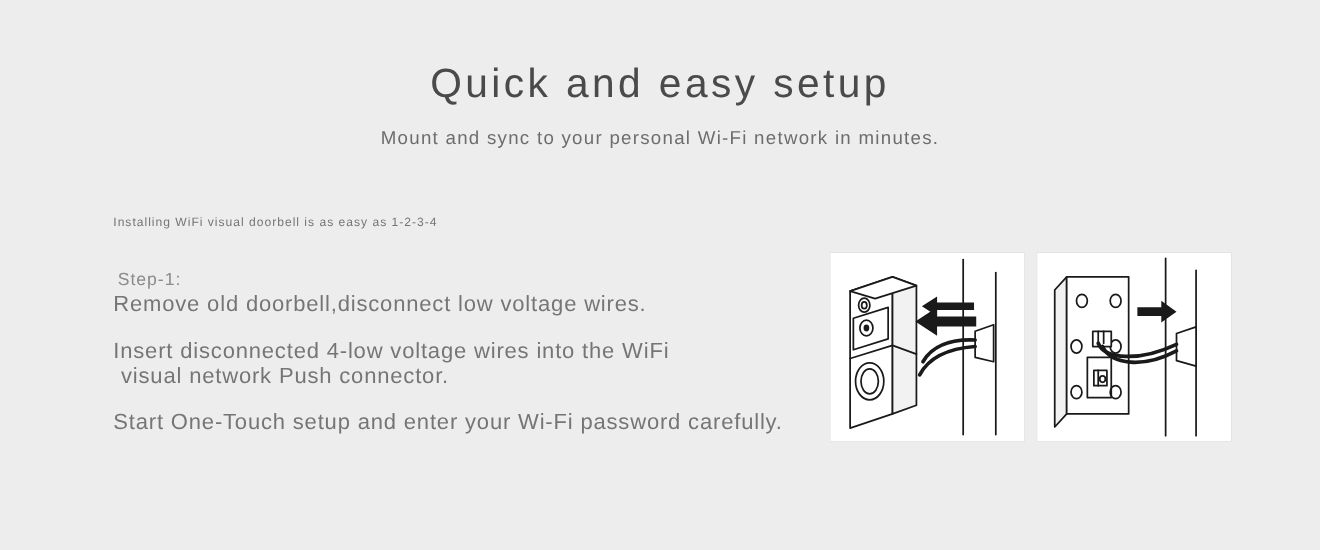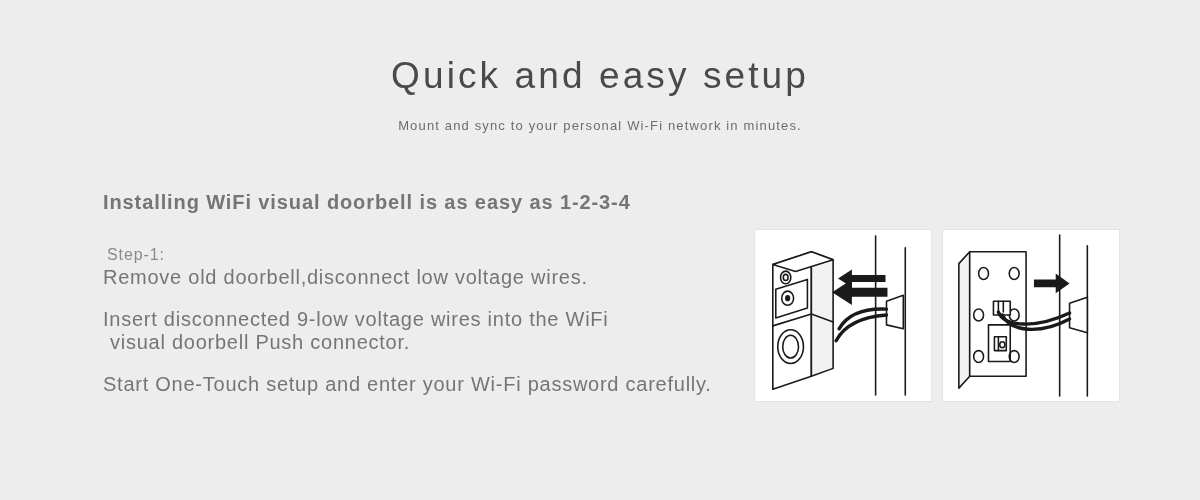--- a/index.html
+++ b/index.html
@@ -32,40 +32,39 @@
     font-size: 37px;
     font-weight: 400;
     color: #4a4a4a;
     letter-spacing: 3.1px;
     line-height: 44px;
     white-space: nowrap;
   }
   .page-subtitle {
     margin: 0;
     padding-top: 17px;
-    font-size: 13px;
+    font-size: 17px;
     font-weight: 400;
     color: #6d6d6d;
     letter-spacing: 1.15px;
     line-height: 22px;
     white-space: nowrap;
   }
   .content {
     position: absolute;
     top: 190px;
     left: 103px;
     width: 660px;
   }
   .intro-line {
-    font-size: 20px;
+    font-size: 11px;
     color: #757575;
     letter-spacing: 0.9px;
     line-height: 24px;
     white-space: nowrap;
-    font-weight: bold;
   }
   .steps {
     margin-top: 22px;
   }
   .step-block {
     margin-bottom: 19px;
   }
   .step-block:last-child {
     margin-bottom: 0;
   }
@@ -127,22 +126,22 @@
 
       <div class="step-block">
         <div class="step-label">Step-1:</div>
         <div class="step-text">
           <span>Remove old doorbell,disconnect low voltage wires.</span>
         </div>
       </div>
 
       <div class="step-block">
         <div class="step-text">
-          <span>Insert disconnected 9-low voltage wires into the WiFi</span>
-          <span class="cont">visual doorbell Push connector.</span>
+          <span>Insert disconnected 4-low voltage wires into the WiFi</span>
+          <span class="cont">visual network Push connector.</span>
         </div>
       </div>
 
 
       <div class="step-block">
         <div class="step-text">
           <span>Start One-Touch setup and enter your Wi-Fi password carefully.</span>
         </div>
       </div>
 

